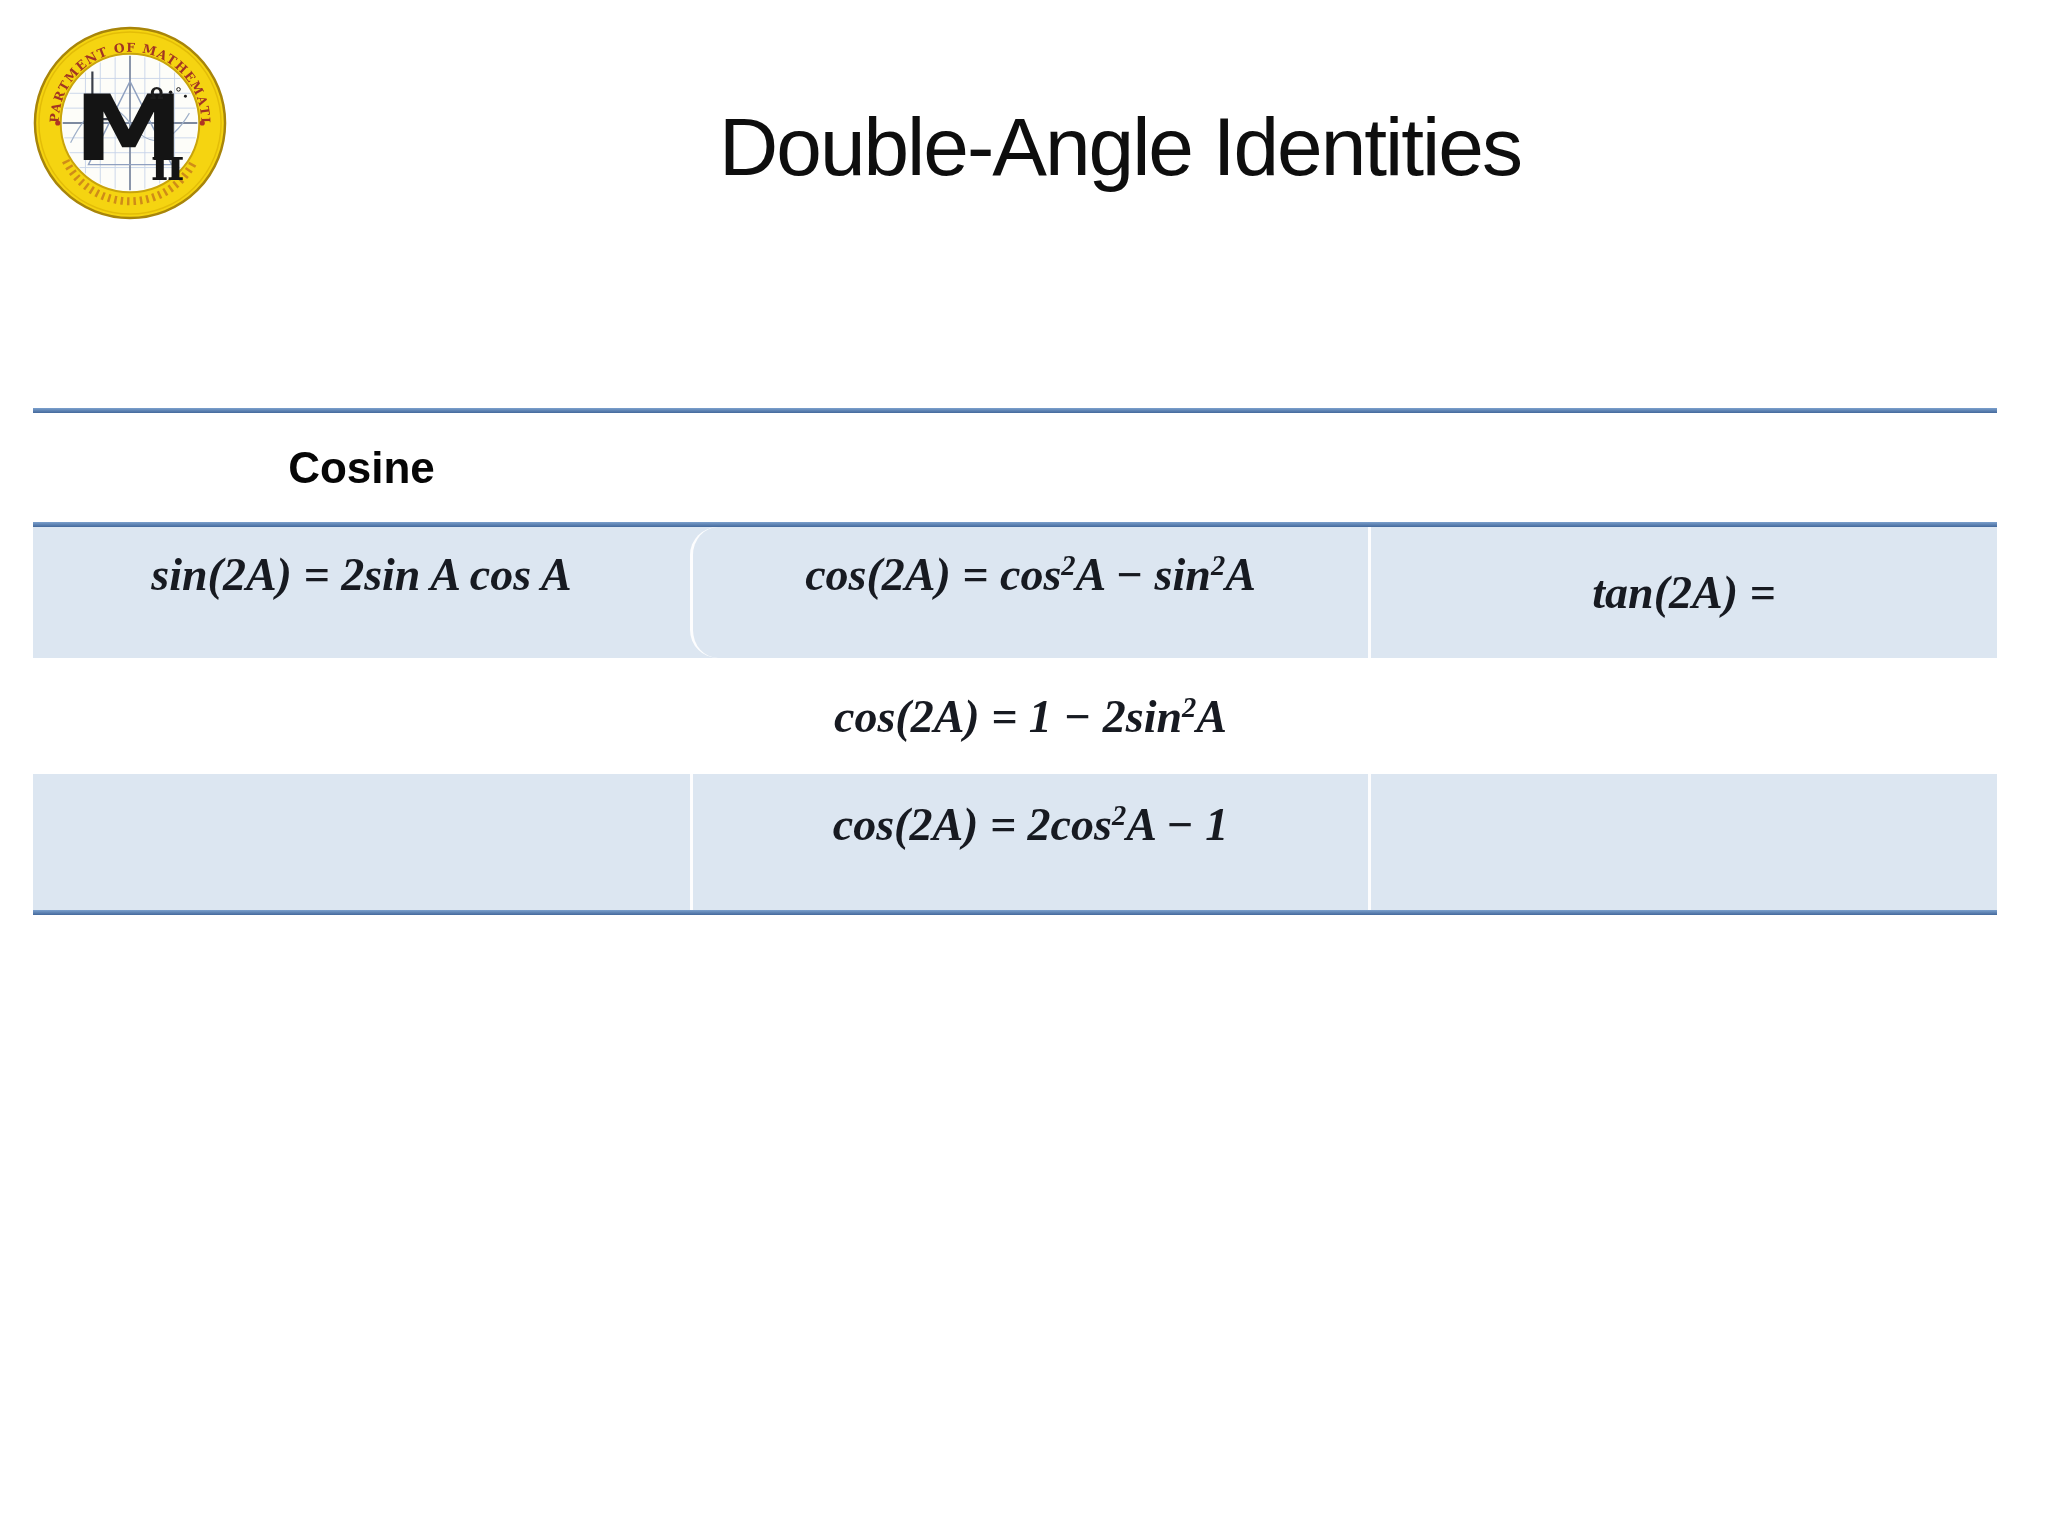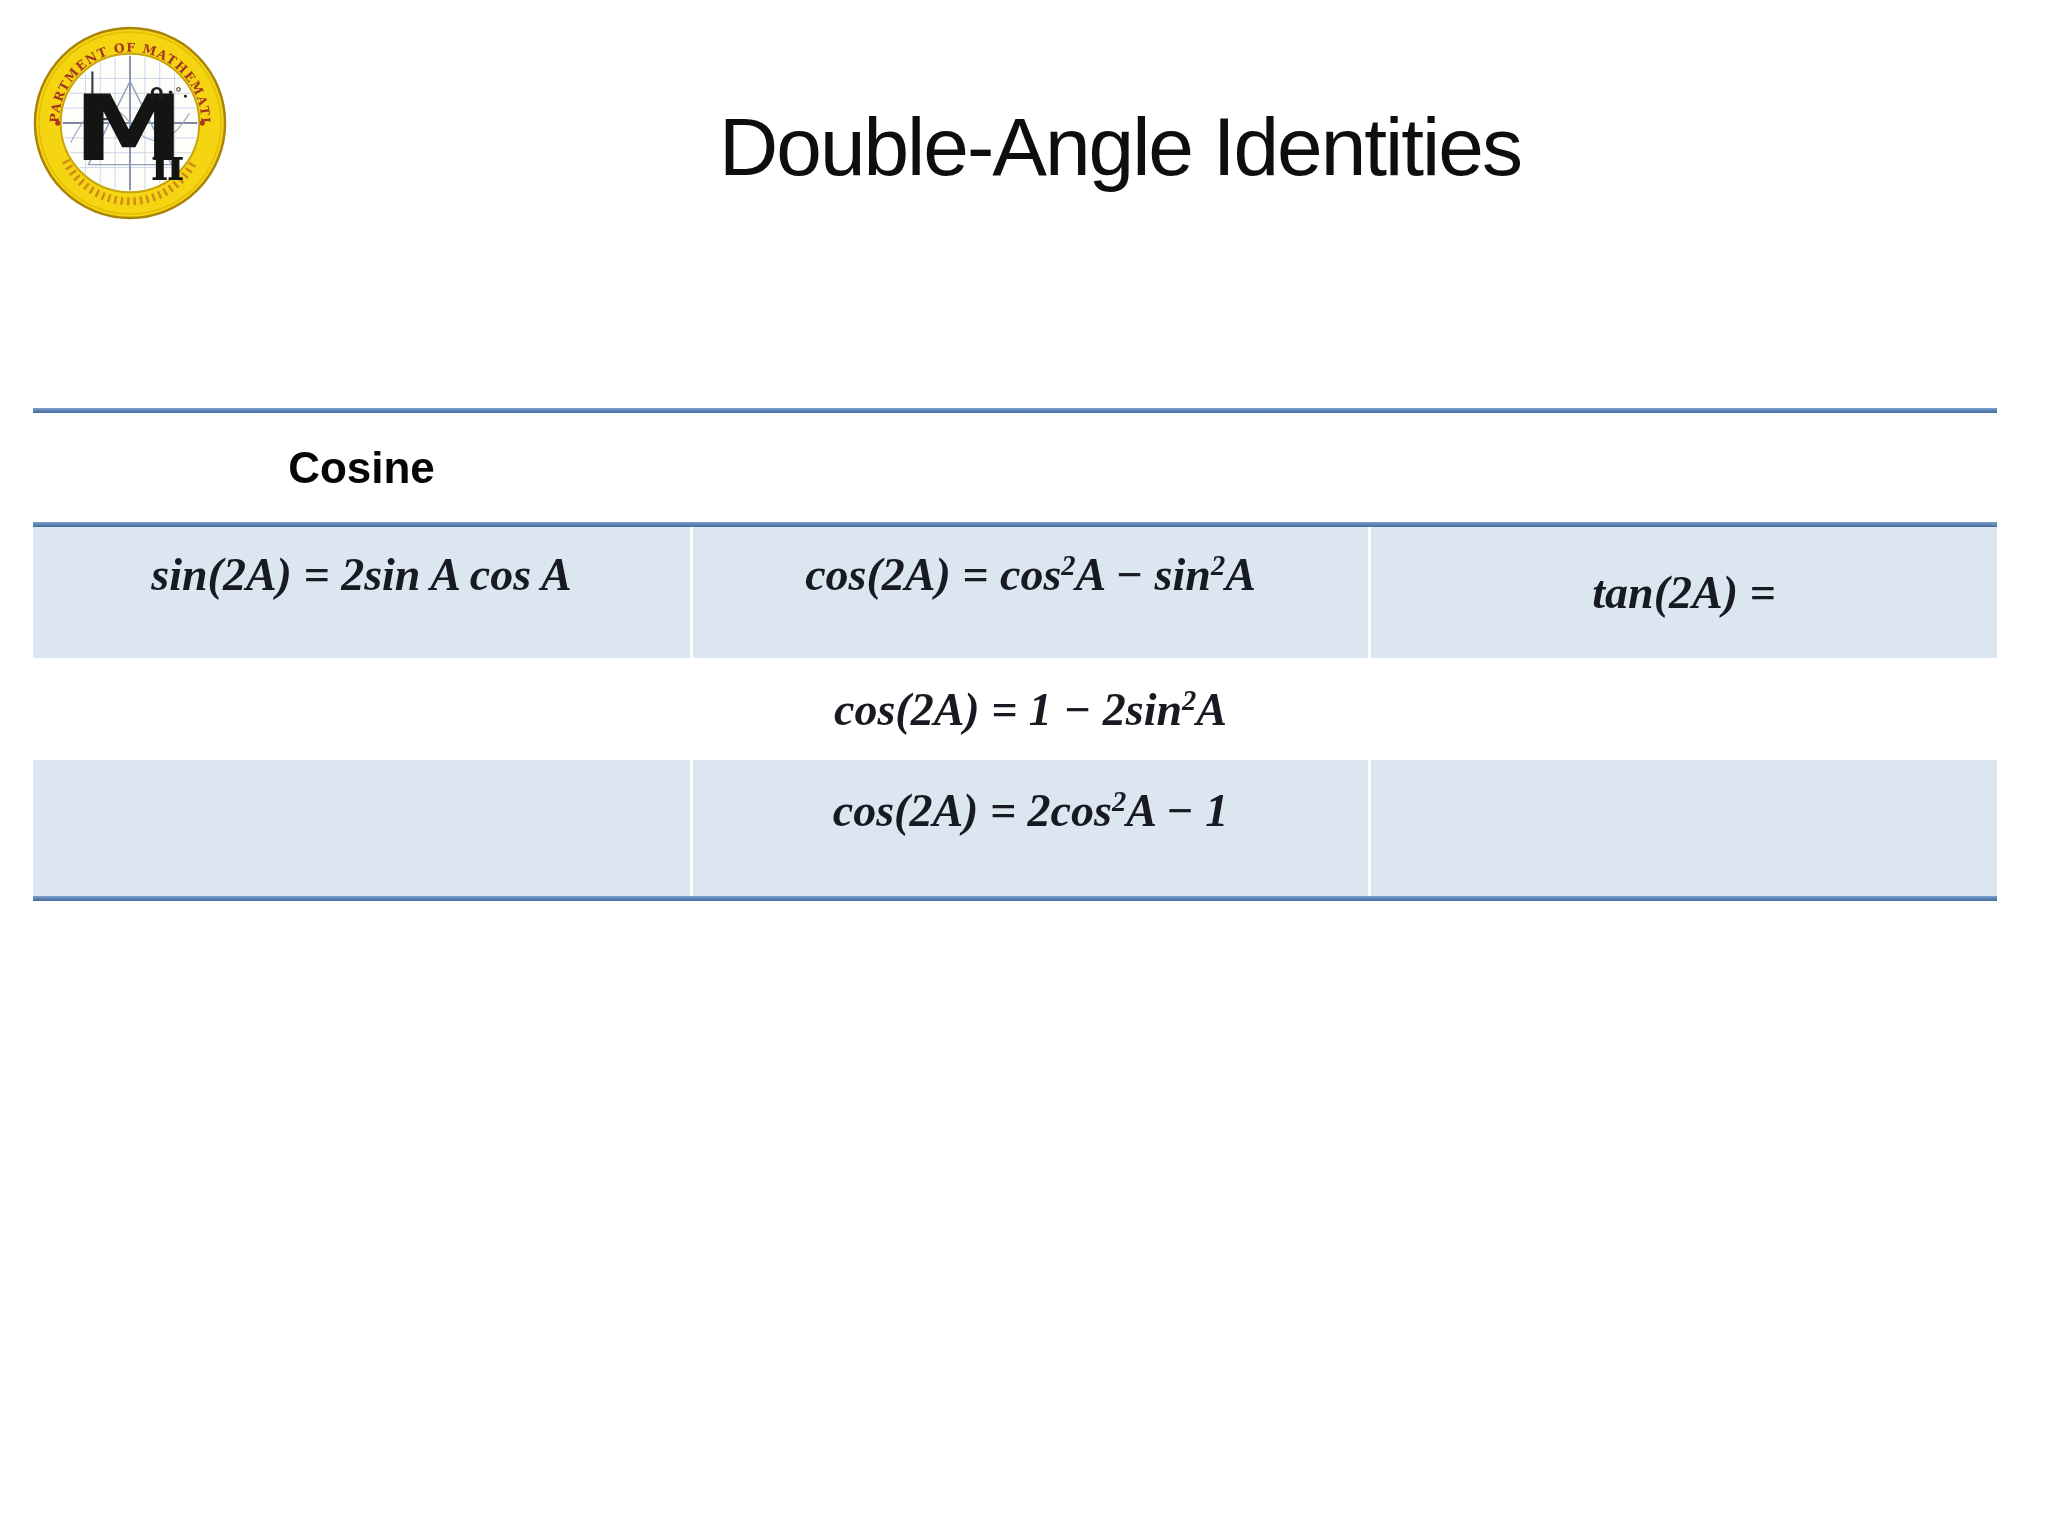--- a/index.html
+++ b/index.html
@@ -16,23 +16,23 @@
   
   .dtable{position:absolute;left:33px;top:408px;width:1964px;}
   .accent-line{height:5px;background:linear-gradient(to bottom,#7ba0cd,#44699c);}
   .grid-row{display:grid;grid-template-columns:657px 678px 629px;box-sizing:border-box;}
   .thead{height:109px;align-items:center;background:#ffffff;}
   .th{display:flex;align-items:center;justify-content:center;
       font-weight:bold;font-size:44px;color:#060606;}
   .body-row .cell{display:flex;align-items:center;justify-content:center;box-sizing:border-box;}
   .body-row .cell + .cell{border-left:3px solid rgba(255,255,255,0.92);}
   .row1{height:131px;background:#dce6f1;}
-  .row2{height:102px;background:#ffffff;}
+  .row2{height:116px;background:#ffffff;}
   .row3{height:136px;background:#dce6f1;}
-  .row1 .pad-up{padding-bottom:36px;}
+  .row1 .pad-up{padding-bottom:36px;border-radius:28px;}
   .row3 .pad-up{padding-bottom:36px;}
 
   .formula{font-family:"Liberation Serif",serif;font-style:italic;font-weight:bold;
            font-size:46px;color:#171a21;white-space:nowrap;}
   .formula sup{font-size:0.62em;line-height:0;vertical-align:0.52em;font-style:italic;}
 
   .tan-wrap{display:flex;align-items:center;justify-content:center;gap:12px;}
   .frac{display:inline-flex;flex-direction:column;align-items:center;line-height:1.05;}
   .frac .bar{align-self:stretch;height:4px;background:#3a404b;margin:3px 0 4px;}
 </style>

